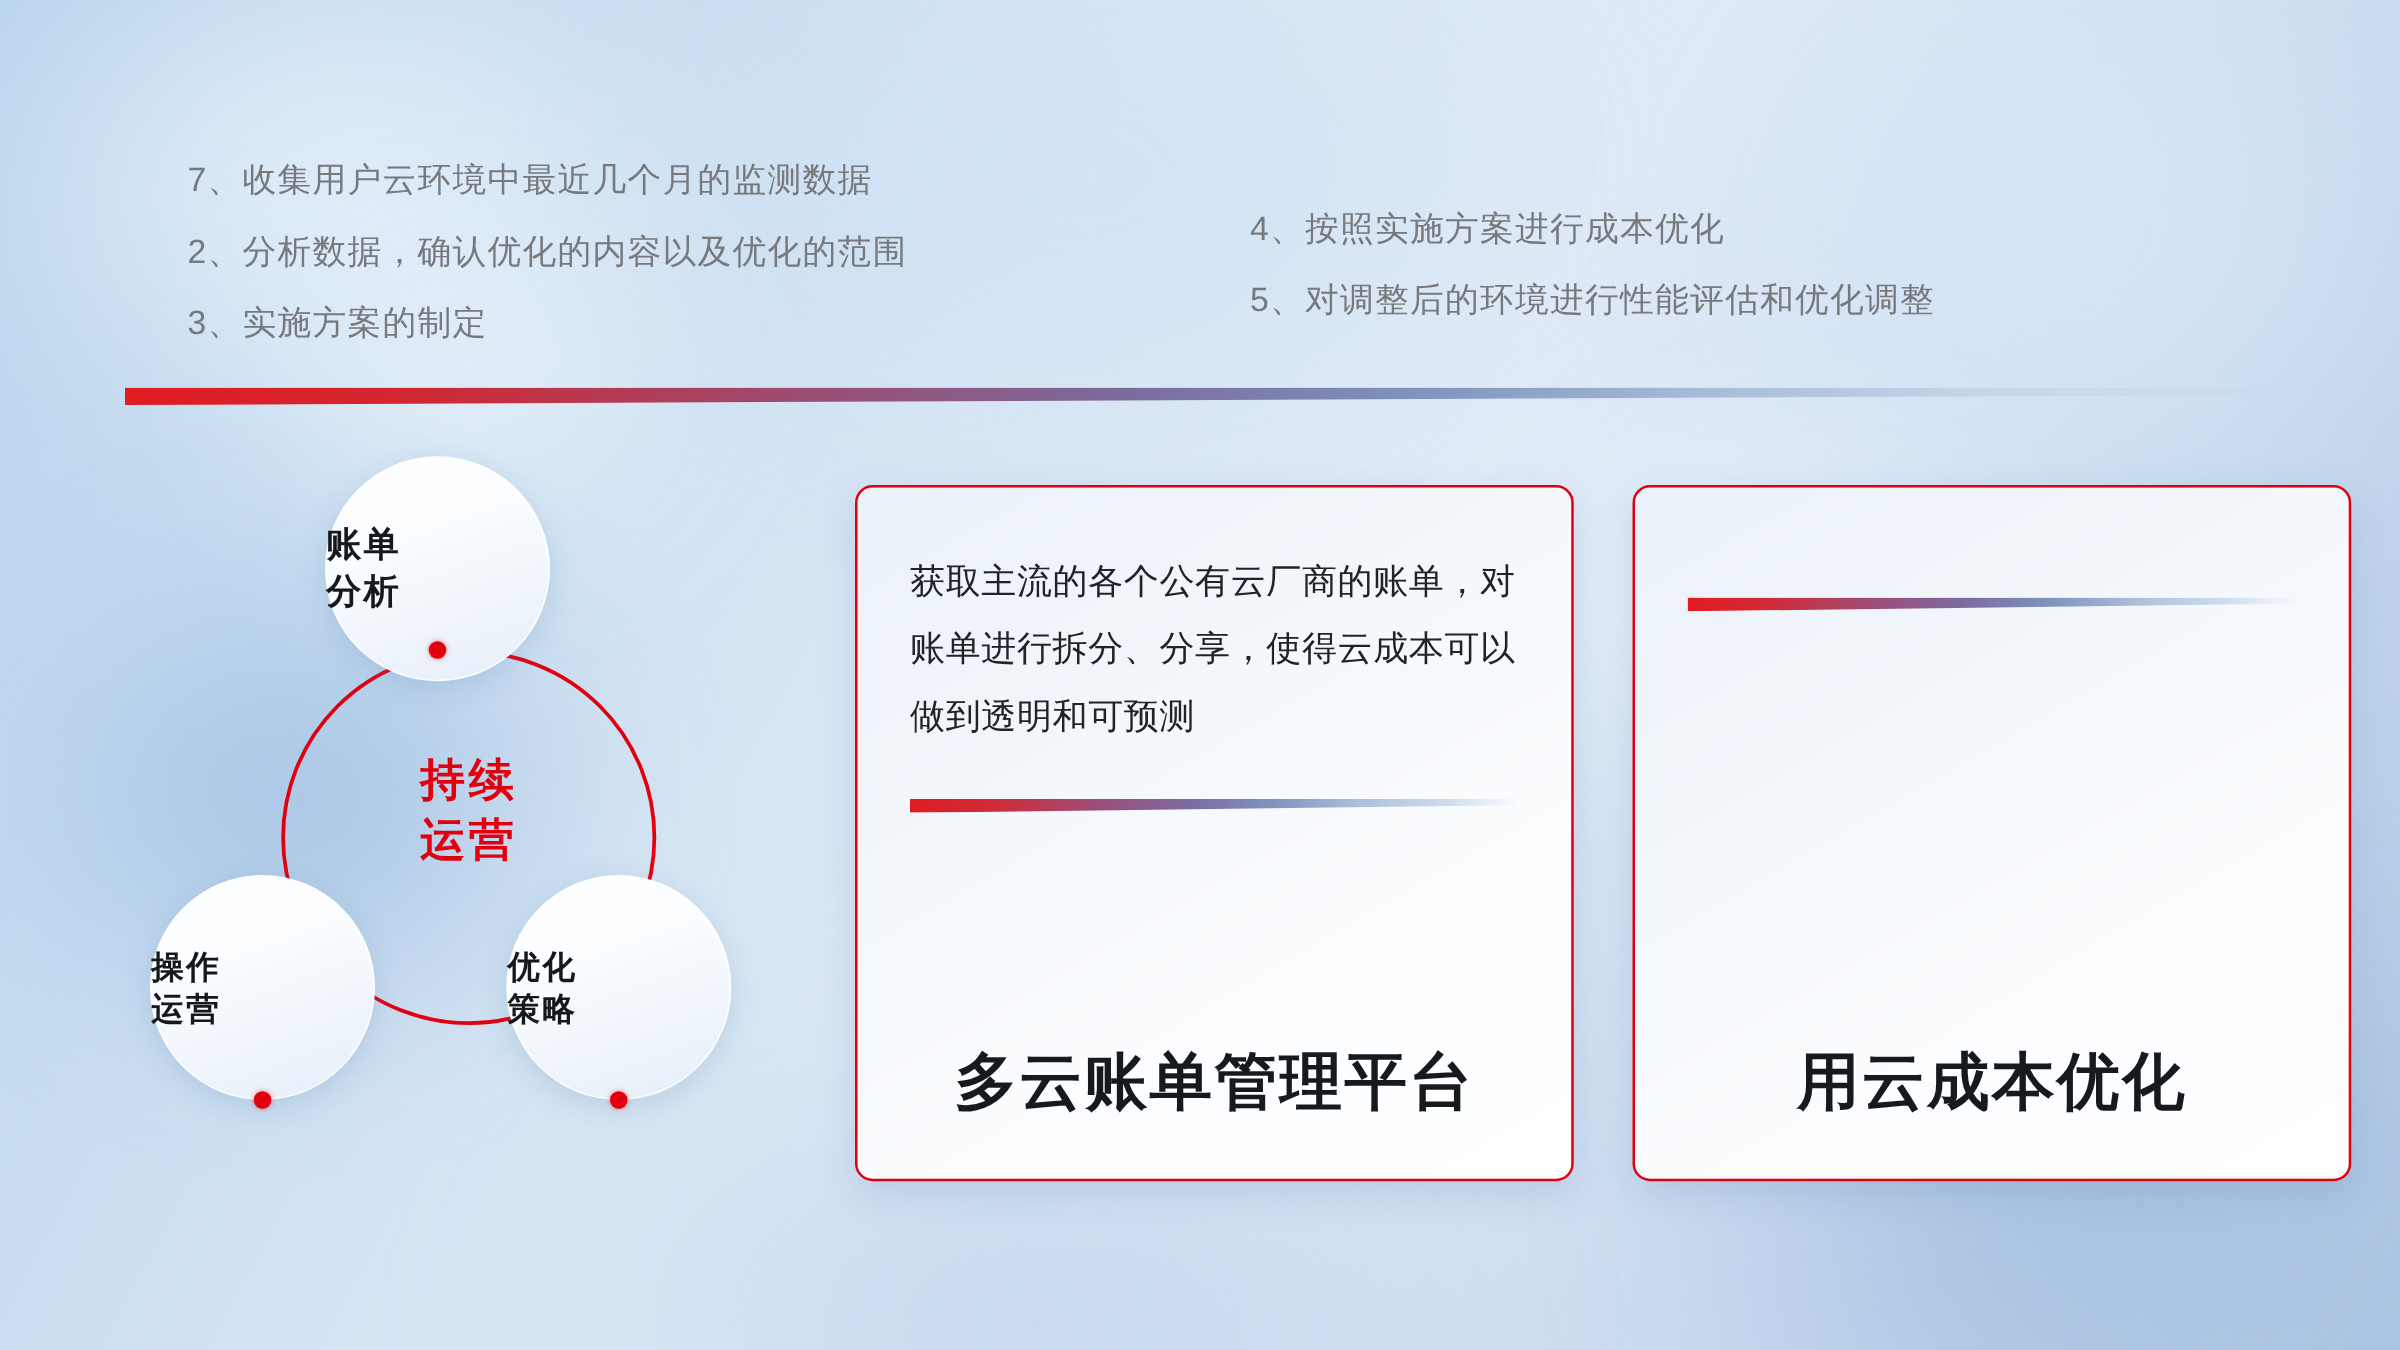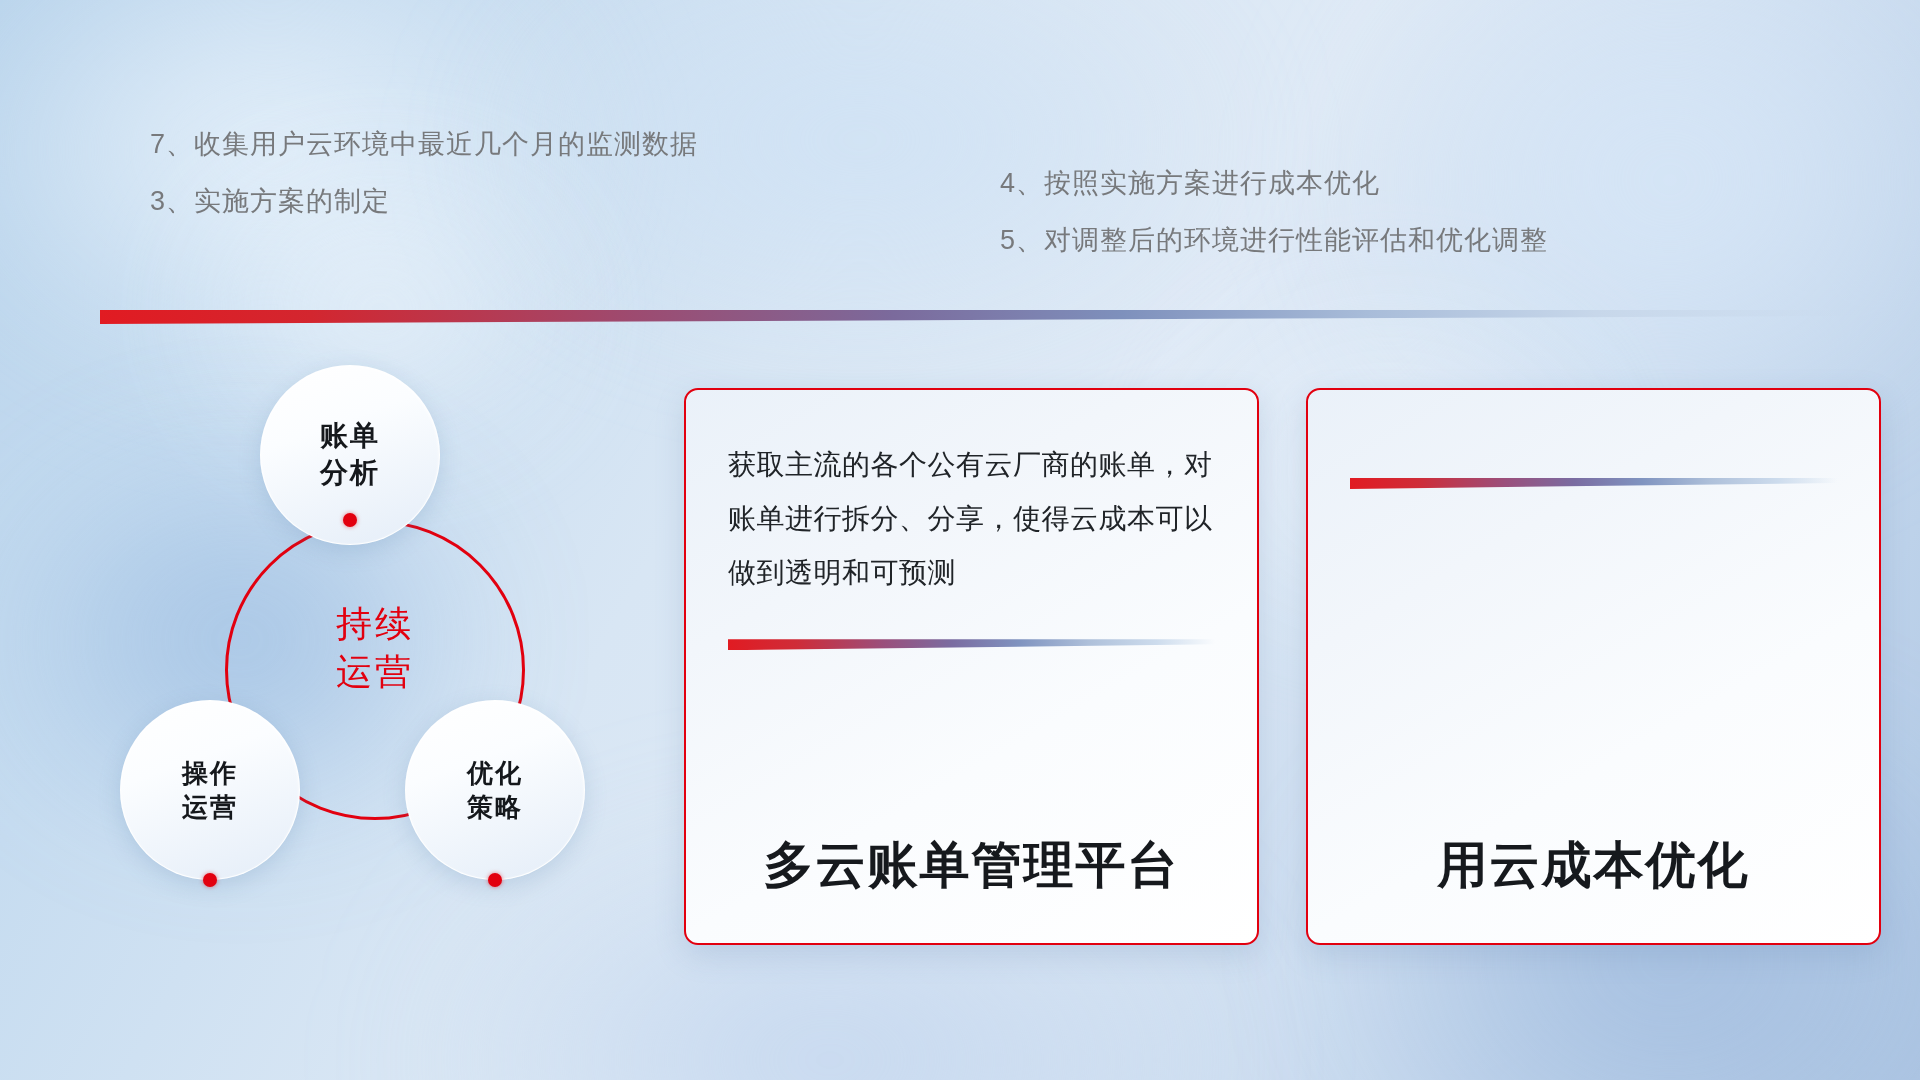--- a/index.html
+++ b/index.html
@@ -67,21 +67,21 @@
   .ring-main { left:125px; top:175px; width:300px; height:300px; }
 
   .node {
     position:absolute;
     border-radius:50%;
     background:
       linear-gradient(160deg,#ffffff 0%, #fbfdff 35%, #eef4fb 72%, #e4edf8 100%);
     border:1px solid rgba(255,255,255,.95);
     box-shadow:0 6px 22px rgba(90,130,175,.22), inset 0 1px 3px rgba(255,255,255,.9);
     display:flex; flex-direction:column;
-    align-items:center; justify-content:center;
+    align-items:flex-start; justify-content:center;
     color:#15181c;
     font-weight:700;
     letter-spacing:2px;
   }
   .node span { display:block; line-height:1.32; }
 
   .node-top  { left:160px; top:20px;  width:180px; height:180px; font-size:28px; }
   .node-bl   { left:20px;  top:355px; width:180px; height:180px; font-size:26px; }
   .node-br   { left:305px; top:355px; width:180px; height:180px; font-size:26px; }
 
@@ -90,21 +90,21 @@
     border-radius:50%; background:#e2000f;
     box-shadow:0 0 4px rgba(226,0,15,.5);
   }
   .dot-top { left:243px; top:168px; }
   .dot-bl  { left:103px; top:528px; }
   .dot-br  { left:388px; top:528px; }
 
   .center-label {
     position:absolute; left:125px; top:255px; width:300px;
     text-align:center;
-    color:#e2000f; font-weight:400;
+    color:#e2000f; font-weight:700;
     font-size:36px; line-height:1.32; letter-spacing:3px;
   }
   .center-label span { display:block; }
 
   
   .card {
     position:absolute;
     top:388px; width:575px; height:557px;
     border-radius:14px;
     border:2px solid #e2000f;
@@ -148,20 +148,21 @@
   <div class="bg-blob b2"></div>
   <div class="bg-blob b6"></div>
   <div class="bg-blob b5"></div>
   <div class="bg-blob b7"></div>
   <div class="bg-blob b8"></div>
 </div>
 
 <div class="bullets">
   <div class="col-left">
     <div class="bullet-line">7、收集用户云环境中最近几个月的监测数据</div>
+    <div class="bullet-line">2、分析数据，确认优化的内容以及优化的范围</div>
     <div class="bullet-line">3、实施方案的制定</div>
   </div>
   <div class="col-right">
     <div class="bullet-line">4、按照实施方案进行成本优化</div>
     <div class="bullet-line">5、对调整后的环境进行性能评估和优化调整</div>
   </div>
 </div>
 
 <div class="divider-wrap">
   <div class="divider"></div>

